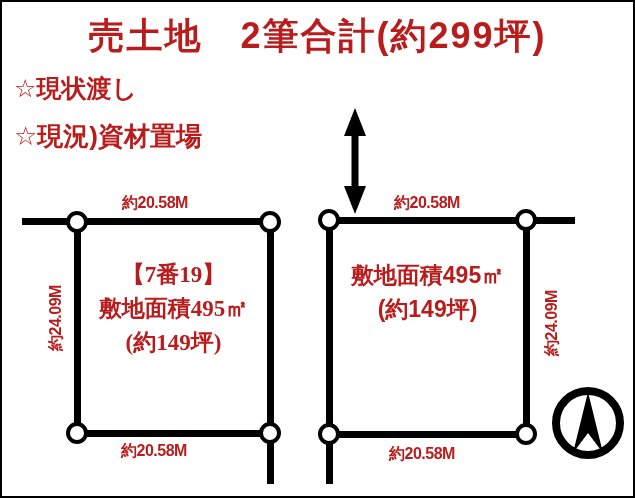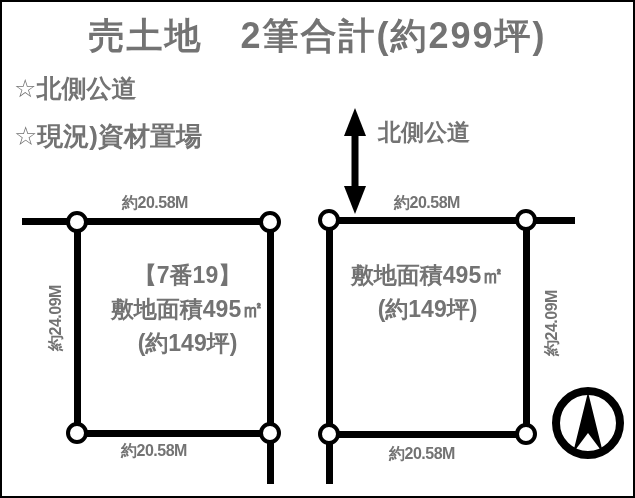--- a/index.html
+++ b/index.html
@@ -3,21 +3,21 @@
 <meta charset="utf-8">
 <style>
   html,body { margin:0; padding:0; background:#fff; }
   .page {
     position:relative;
     width:635px; height:498px;
     box-sizing:border-box;
     background:#ffffff;
     border:2px solid #000;
     font-family:"Liberation Sans","DejaVu Sans",sans-serif;
-    color:#737373;
+    color:#b91c1c;
     overflow:hidden;
   }
   .title {
     position:absolute; top:12px; left:0; right:0;
     text-align:center;
     font-size:36px; font-weight:bold; letter-spacing:2px;
     line-height:1.2; margin:0;
   }
   .note {
     position:absolute; left:12px;
@@ -50,30 +50,29 @@
     white-space:nowrap;
   }
   svg { position:absolute; display:block; }
 </style>
 </head>
 <body>
 
 <div class="page">
 
   <h1 class="title">売土地　2筆合計(約299坪)</h1>
-  <div class="note note1">☆北側公道</div>
+  <div class="note note1">☆現状渡し</div>
   <div class="note note2">☆現況)資材置場</div>
 
   <svg class="road-arrow" style="left:337px; top:104px;" width="32" height="110" viewBox="0 0 32 110">
     <rect x="12.5" y="26" width="7" height="58" fill="#000"></rect>
     <polygon points="16,2 5,30 27,30" fill="#000"></polygon>
     <polygon points="16,108 5,80 27,80" fill="#000"></polygon>
   </svg>
   <div class="road-label">
-    <div>北側公道</div>
   </div>
 
   <div class="ln" style="left:20px; top:216px; width:252px; height:7px;"></div>
   <div class="ln" style="left:72px; top:428px; width:200px; height:7px;"></div>
   <div class="ln" style="left:72px; top:216px; width:7px; height:219px;"></div>
   <div class="ln" style="left:265px; top:216px; width:7px; height:266px;"></div>
 
   <div class="ln" style="left:324px; top:215px; width:249px; height:7px;"></div>
   <div class="ln" style="left:324px; top:429px; width:204px; height:7px;"></div>
   <div class="ln" style="left:324px; top:215px; width:7px; height:267px;"></div>
@@ -88,21 +87,21 @@
   <div class="corner" style="left:316px; top:421px;"></div>
   <div class="corner" style="left:513px; top:421px;"></div>
 
   <div class="dim" style="left:83px; top:192px; width:140px;">約20.58M</div>
   <div class="dim" style="left:82px; top:440px; width:140px;">約20.58M</div>
   <div class="dim dim-v" style="left:-15px; top:306px; width:140px; height:20px;">約24.09M</div>
   <div class="dim" style="left:355px; top:192px; width:140px;">約20.58M</div>
   <div class="dim" style="left:350px; top:443px; width:140px;">約20.58M</div>
   <div class="dim dim-v" style="left:481px; top:311px; width:140px; height:20px;">約24.09M</div>
 
-  <div class="plot-label" style="left:89px; top:256px; width:193px;">
+  <div class="plot-label" style="left:75px; top:256px; width:193px;font-family:Liberation Serif, serif;">
     <div>【7番19】</div>
     <div>敷地面積495㎡</div>
     <div>(約149坪)</div>
   </div>
   <div class="plot-label" style="left:327px; top:256px; width:197px;">
     <div>敷地面積495㎡</div>
     <div>(約149坪)</div>
   </div>
 
   <svg style="left:545px; top:380px;" width="82" height="82" viewBox="0 0 82 82">

